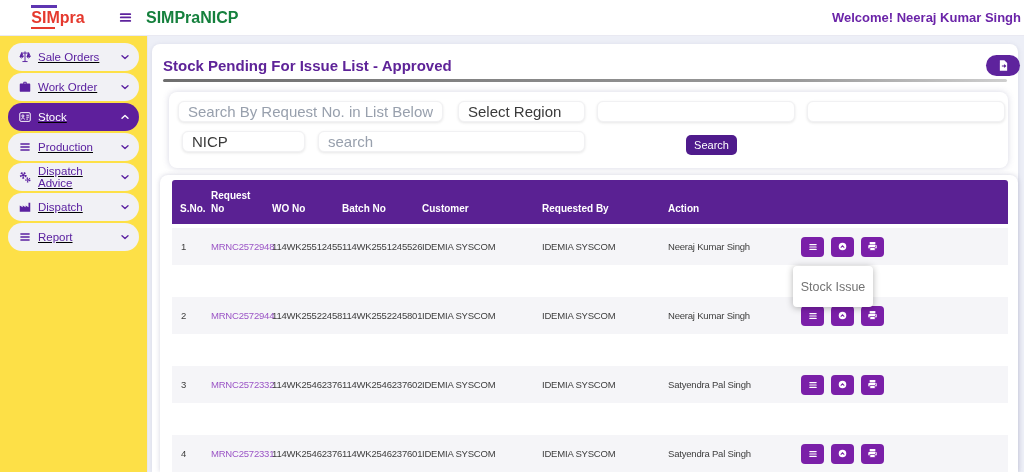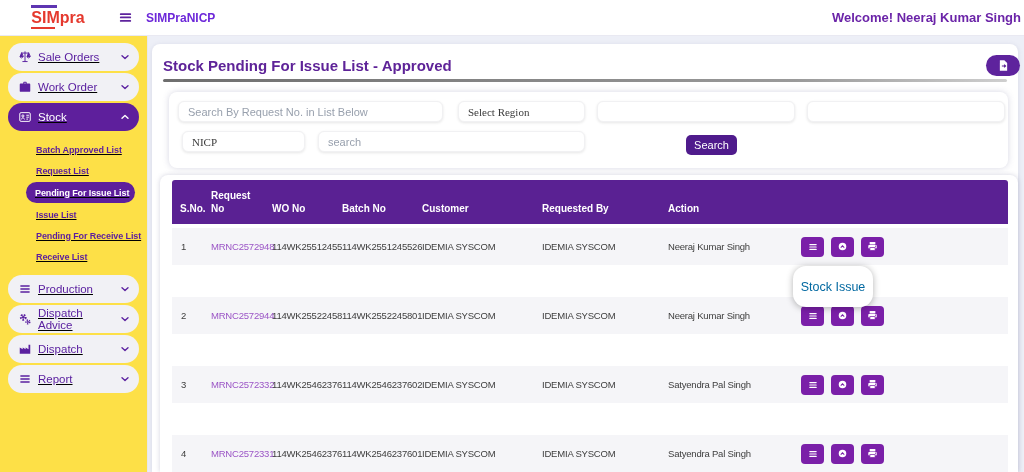--- a/index.html
+++ b/index.html
@@ -12,21 +12,21 @@
   body{font-family:"Liberation Sans",sans-serif;background:var(--background);position:relative;overflow:hidden;}
 
   
   .topbar{position:absolute;top:0;left:0;width:1024px;height:36px;background:#fff;
     border-bottom:1px solid #e9e9f2;display:flex;align-items:center;z-index:10;}
   .logo-wrap{width:116px;display:flex;justify-content:center;}
   .logo-text{position:relative;color:var(--logo-red);font-weight:bold;font-size:16px;}
   .logo-text::before{content:"";position:absolute;top:-4px;left:0;width:26px;height:3px;background:#5e35b1;}
   .logo-text::after{content:"";position:absolute;bottom:-2px;left:0;width:24px;height:1.5px;background:var(--logo-red);}
   .hamburger{color:#5e239d;display:flex;cursor:pointer;margin-left:2px;}
-  .app-title{color:#6d28d9;font-weight:bold;font-size:12px;margin-left:13px;}
+  .app-title{color:#15803d;font-weight:bold;font-size:16px;margin-left:13px;}
   .welcome{margin-left:auto;margin-right:3px;color:#6b24a8;font-weight:bold;font-size:13px;}
 
   
   .sidebar{position:absolute;top:36px;left:0;width:148px;height:436px;background:#fde047;
     border-right:1px solid #e7e7f0;padding-top:7px;z-index:5;text-decoration:underline;}
   .side-pill{height:28px;margin:0 8px 2px 8px;border-radius:15px;background:#f1f1f5;color:#5b21a0;
     display:flex;align-items:center;gap:6px;padding:0 8px 0 10px;font-size:11.5px;cursor:pointer;}
   .side-pill .chev{margin-left:auto;display:flex;}
   .side-pill.active{background:var(--sidebar-active);color:#fff;}
   .pill-icon{display:flex;}
@@ -42,24 +42,24 @@
   .page-title{margin:13px 12px 0 11px;color:var(--title);font-weight:bold;font-size:15px;}
   .rule{margin:5px 11px 0 11px;height:3px;border-radius:2px;
     background:linear-gradient(90deg,#6e6e6e,#9a9a9a 75%,#cfcfcf);}
   .export-btn{position:absolute;top:11px;right:-2px;width:34px;height:21px;border-radius:11px;
     background:#5e239d;border:none;display:flex;align-items:center;justify-content:center;cursor:pointer;}
 
   
   .filter-card{position:absolute;left:17px;top:48px;width:839px;height:76px;background:#fff;
     border-radius:8px;box-shadow:0 0 6px rgba(120,120,160,.3);}
   .f-input,.f-select{position:absolute;height:21px;border:1px solid #f1f1f3;border-radius:6px;
-    box-shadow:0 1px 3px rgba(0,0,0,.10);font-size:11px;padding:0 9px;color:#333;background:#fff;
+    box-shadow:0 1px 3px rgba(0,0,0,.10);font-size:15px;padding:0 9px;color:#333;background:#fff;
     font-family:inherit;}
   .f-input::placeholder{color:#98a0ad;}
-  .f-select{display:flex;align-items:center;color:#3a3a3a;cursor:pointer;font-family:Liberation Serif, serif;}
+  .f-select{display:flex;align-items:center;color:#3a3a3a;cursor:pointer;}
   .fi-1{left:9px;top:9px;width:265px;}
   .fs-region{left:289px;top:9px;width:127px;}
   .fi-3{left:428px;top:9px;width:198px;}
   .fi-4{left:638px;top:9px;width:198px;}
   .fs-plant{left:13px;top:39px;width:123px;}
   .fi-search{left:149px;top:39px;width:267px;}
   .search-btn{position:absolute;left:517px;top:43px;width:51px;height:20px;background:var(--search-button);
     color:#fff;border:none;border-radius:5px;font-size:11px;font-family:inherit;cursor:pointer;}
 
   
@@ -72,23 +72,23 @@
   .t-header .th:first-child{padding-left:8px;}
   .t-row{display:grid;grid-template-columns:39px 61px 70px 80px 120px 126px 126px 1fr;height:37px;
     margin-bottom:32px;background:#f5f5f8;align-items:center;font-size:9.5px;color:#3d3d3d;}
   .t-body .t-row:first-child{margin-top:4px;}
   .cell{padding-right:8px;white-space:nowrap;letter-spacing:-.2px;}
   .cell.sno{padding-left:9px;}
   .req-link{color:var(--link);cursor:pointer;}
   .actions{display:flex;gap:7px;padding-left:7px;}
   .act-btn{width:23px;height:20px;border:none;border-radius:4px;background:var(--action-button);
     display:flex;align-items:center;justify-content:center;cursor:pointer;padding:0;}
-  .tooltip{position:absolute;left:633px;top:91px;width:80px;height:41px;background:#fff;border-radius:13px;
+  .tooltip{position:absolute;left:633px;top:91px;width:80px;height:41px;background:#fff;border-radius:4px;
     box-shadow:0 1px 7px rgba(0,0,0,.3);display:flex;align-items:center;justify-content:center;
-    font-size:12.5px;color:#0369a1;z-index:6;}
+    font-size:12.5px;color:#737373;z-index:6;}
 </style>
 </head>
 <body>
 
 <div class="topbar">
   <div class="logo-wrap">
     <span class="logo-text">SIMpra</span>
   </div>
   <span class="hamburger">
       <svg viewBox="0 0 16 16" width="15" height="15" fill="currentColor">
@@ -141,28 +141,20 @@
             <path d="M3.8 10.8c.3-1.2 1-1.8 1.8-1.8s1.5.6 1.8 1.8M9.5 6h3M9.5 8.2h3M9.5 10.4h2"></path>
           </svg>
         </span>
         <span>Stock</span>
         <span class="chev">
           <svg viewBox="0 0 16 16" width="12" height="12" fill="none" stroke="currentColor" stroke-width="1.8" stroke-linecap="round" stroke-linejoin="round">
             <path d="M4 9.8 8 6l4 3.8"></path>
           </svg>
         </span>
       </div>
-      <div class="sub-list">
-        <div class="sub-item">Batch Approved List</div>
-        <div class="sub-item">Request List</div>
-        <div class="sub-item active">Pending For Issue List</div>
-        <div class="sub-item">Issue List</div>
-        <div class="sub-item">Pending For Receive List</div>
-        <div class="sub-item">Receive List</div>
-      </div>
       <div class="side-pill">
         <span class="pill-icon">
           <svg viewBox="0 0 16 16" width="14" height="14" fill="currentColor">
             <rect x="2.5" y="3.6" width="11" height="1.7" rx=".8"></rect>
             <rect x="2.5" y="7.1" width="11" height="1.7" rx=".8"></rect>
             <rect x="2.5" y="10.6" width="11" height="1.7" rx=".8"></rect>
           </svg>
         </span>
         <span>Production</span>
         <span class="chev">

